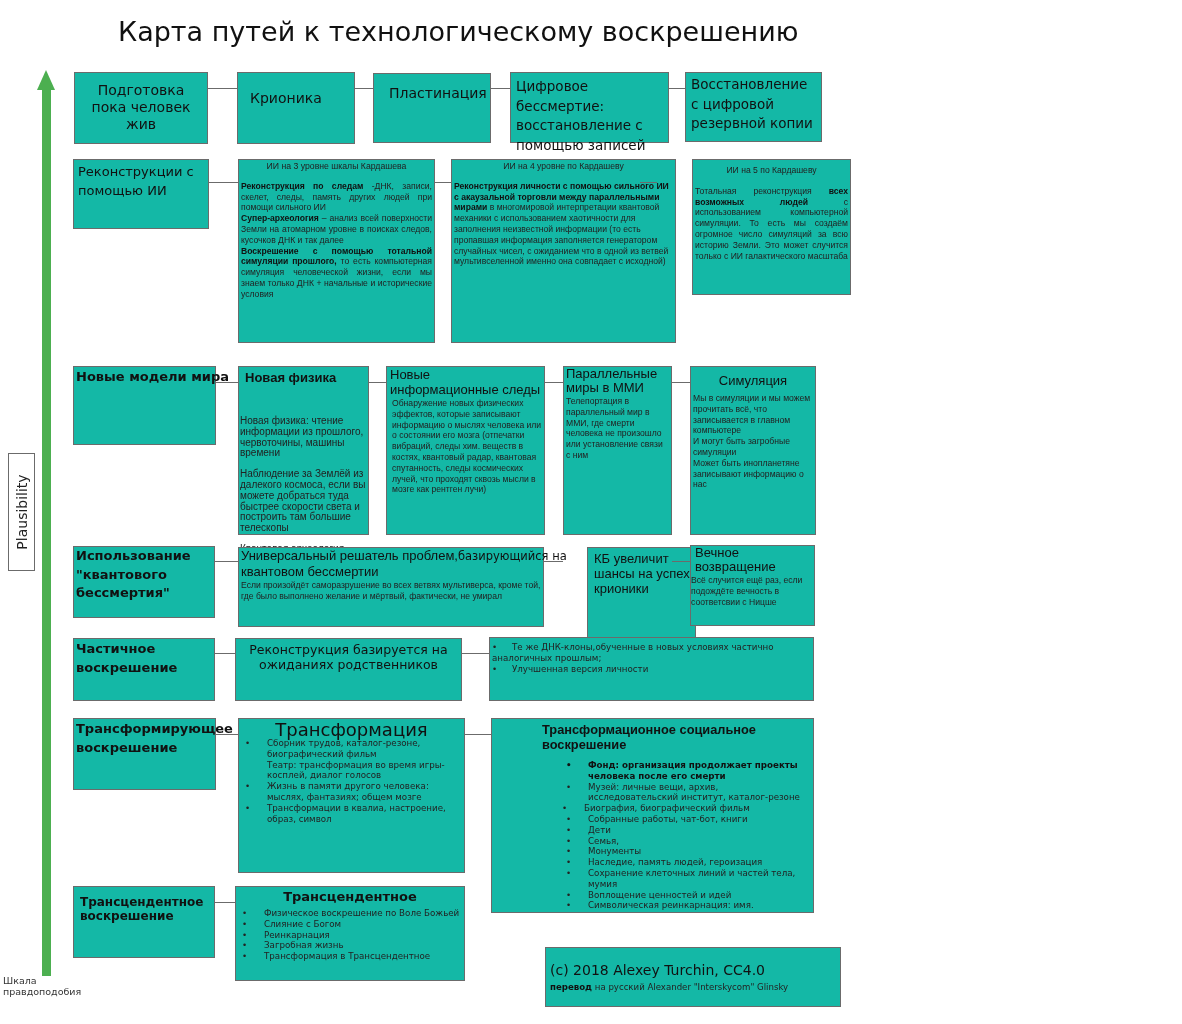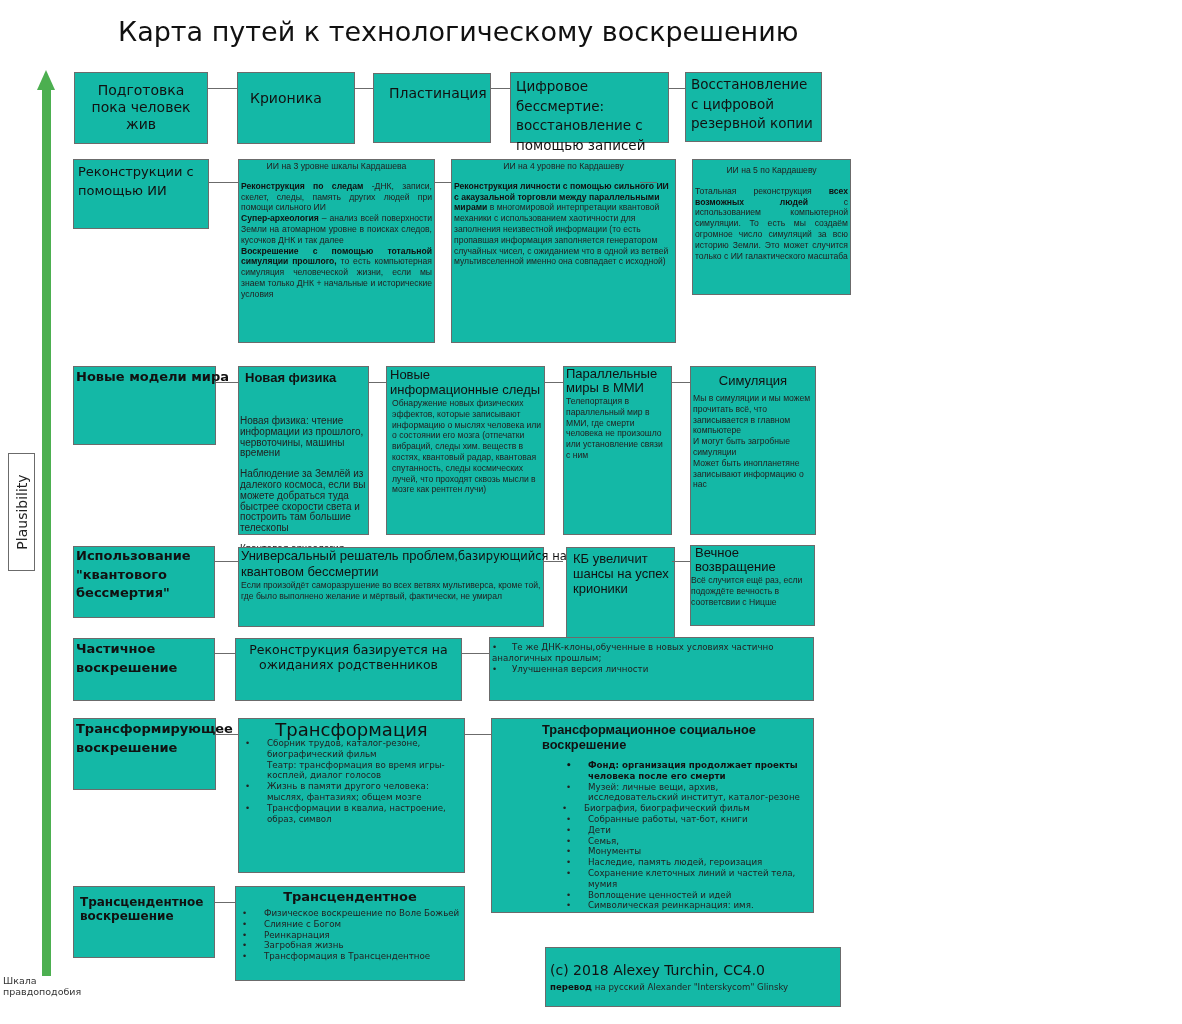--- a/index.html
+++ b/index.html
@@ -123,21 +123,21 @@
 </div>
 <div class="conn" style="left:215px;top:561px;width:23px;"></div>
 <div class="box" style="left:238px;top:547px;width:306px;height:80px;">
   <div class="bhd2" style="padding:0 2px 0 2px;font-size:13px;line-height:15px;white-space:nowrap;">
     <span>Универсальный решатель проблем,</span><span style="font-family:'DejaVu Sans',sans-serif;font-size:11.5px;">базирующийся на</span><br>
     <span>квантовом бессмертии</span>
   </div>
   <div class="small" style="padding:1px 2px 0 2px;">Если произойдёт саморазрушение во всех ветвях мультиверса, кроме той, где было выполнено желание и мёртвый, фактически, не умирал</div>
 </div>
 <div class="conn" style="left:544px;top:561px;width:19px;"></div>
-<div class="box" style="left:566px;top:547px;width:109px;height:94px;">
+<div class="box" style="left:587px;top:547px;width:109px;height:94px;">
   <div class="bhd2" style="padding:3px 2px 0 6px;font-size:13px;line-height:15px;">КБ увеличит шансы на успех крионики</div>
 </div>
 <div class="conn" style="left:672px;top:561px;width:18px;"></div>
 <div class="box" style="left:690px;top:545px;width:125px;height:81px;">
   <div class="bhd2" style="padding:0 2px 0 4px;font-size:13px;line-height:14px;">Вечное возвращение</div>
   <div class="small" style="padding:1px 2px 0 0;">Всё случится ещё раз, если подождёте вечность в соответсвии с Ницше</div>
 </div>
 
 <div class="box" style="left:73px;top:638px;width:142px;height:63px;">
   <div class="lbl" style="padding:0 2px 0 2px;font-size:13px;line-height:19px;">Частичное воскрешение</div>

